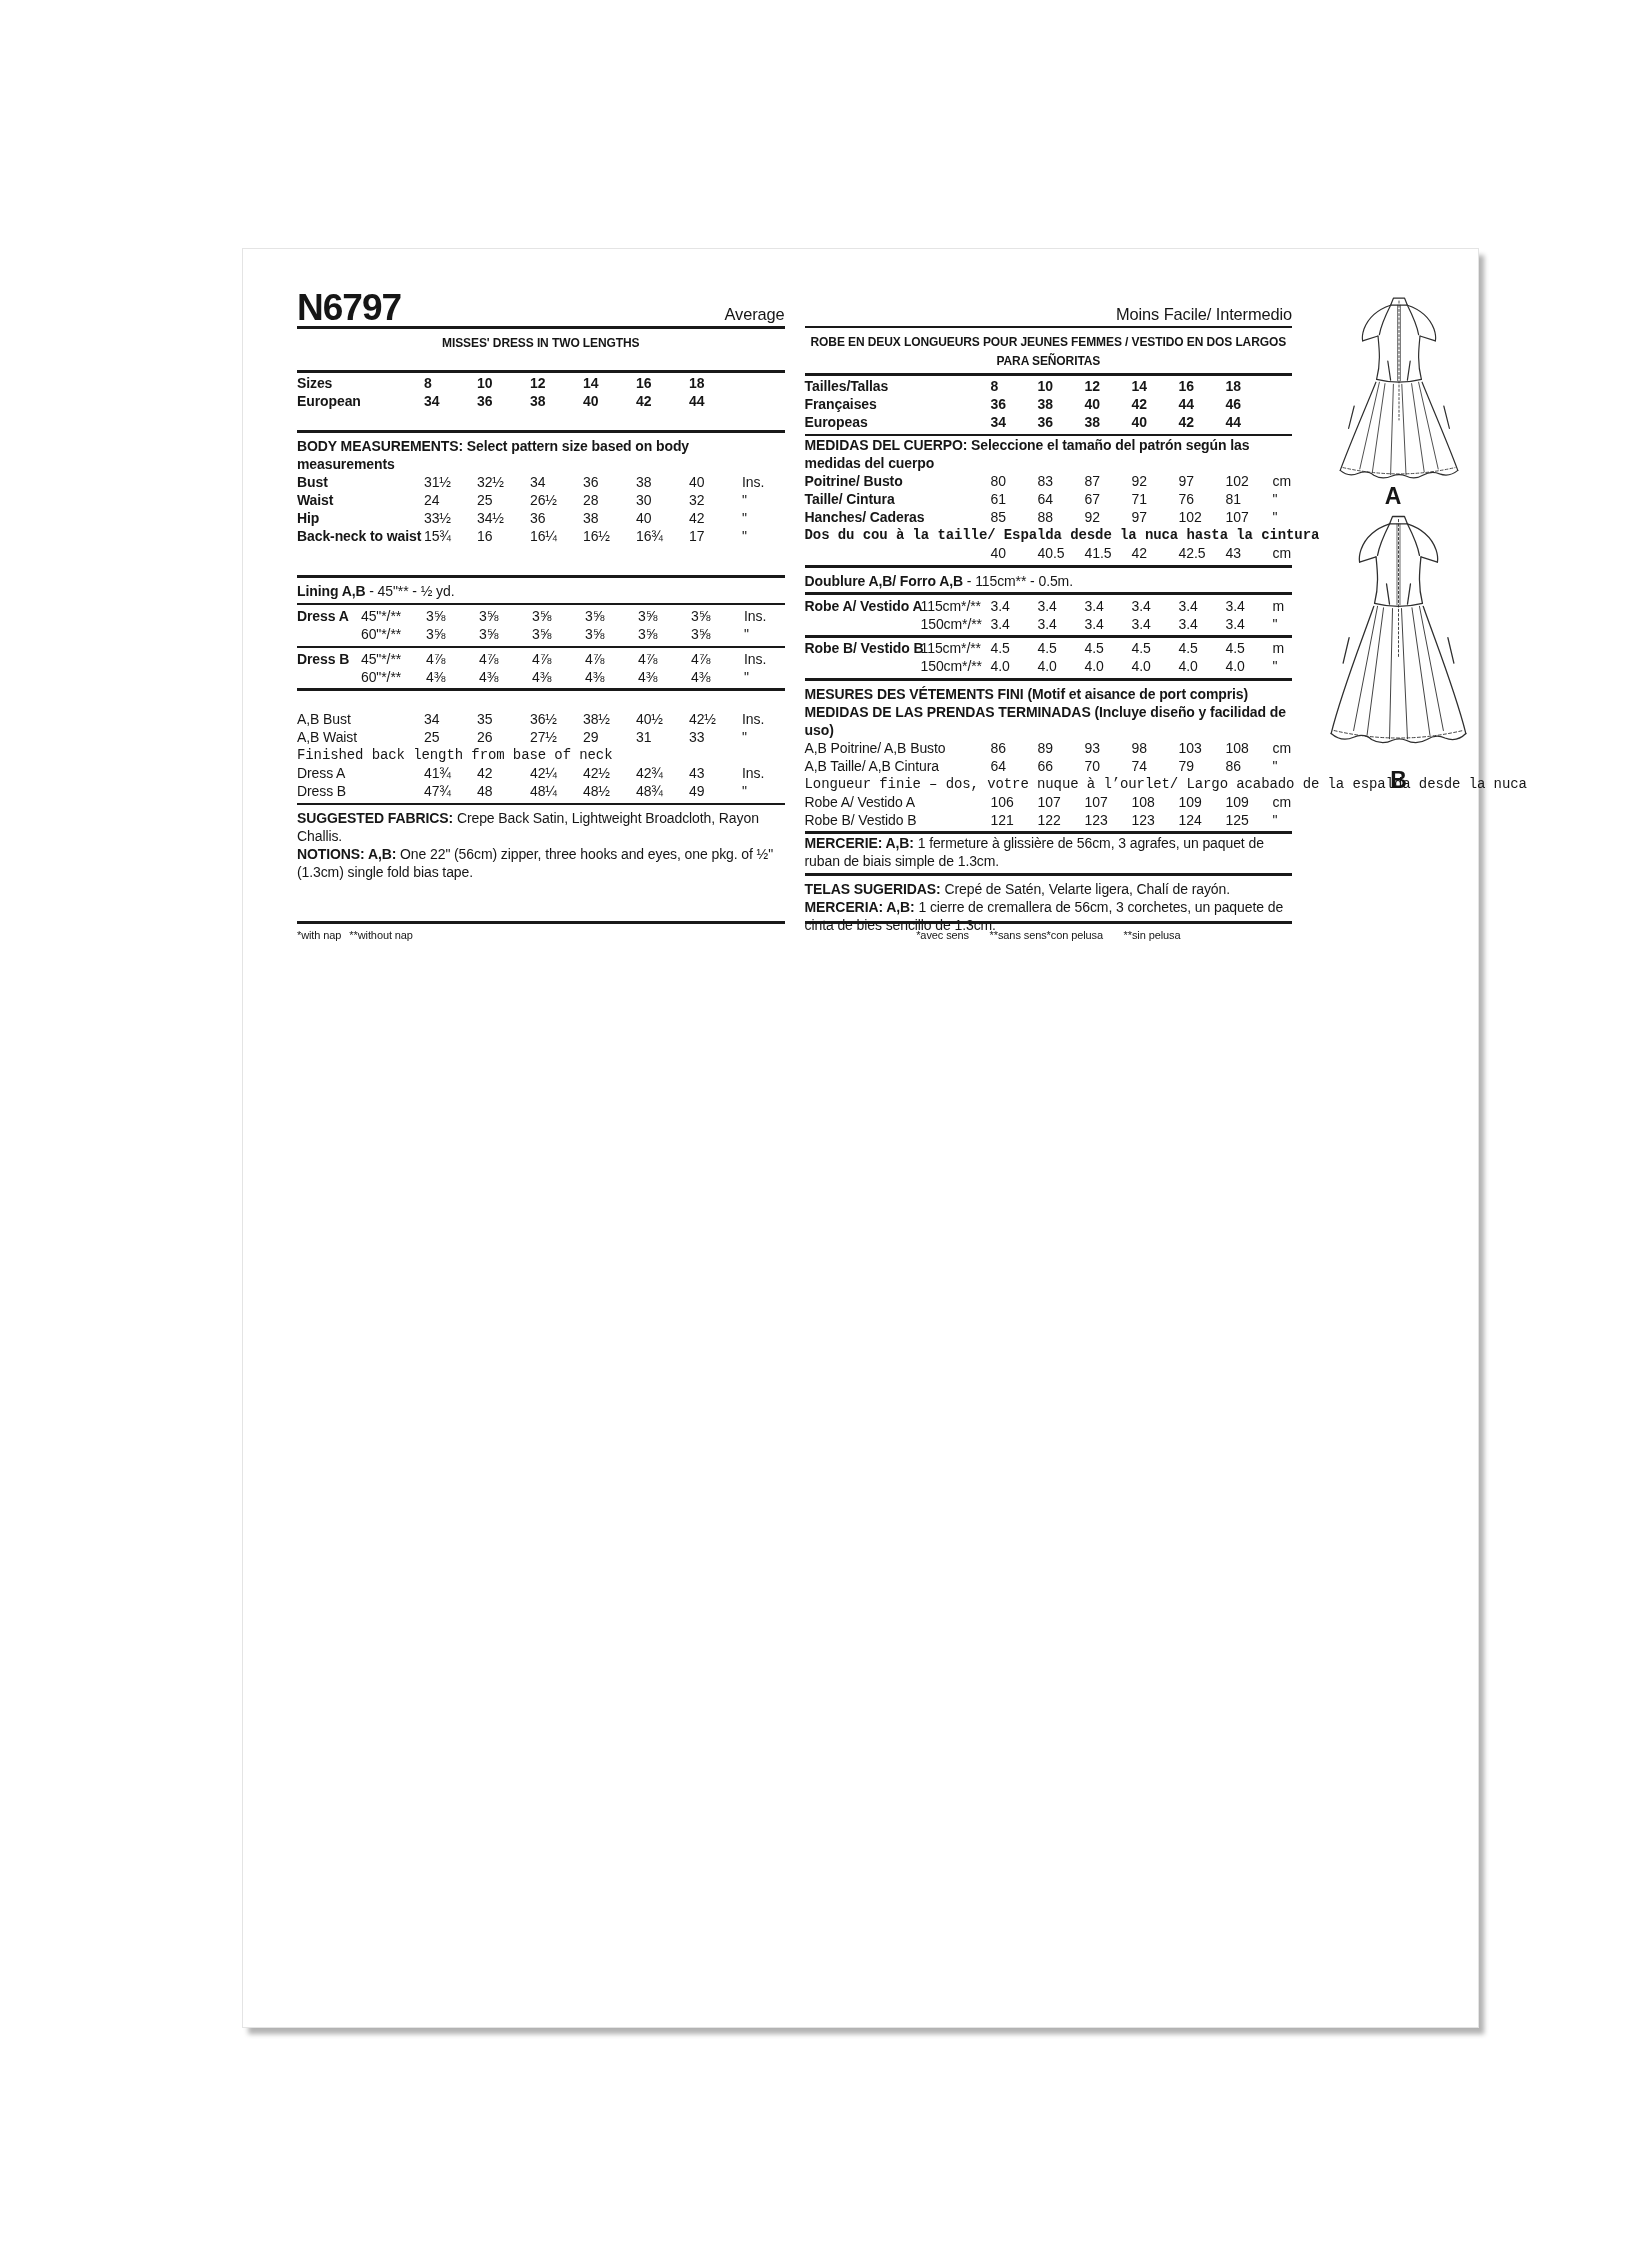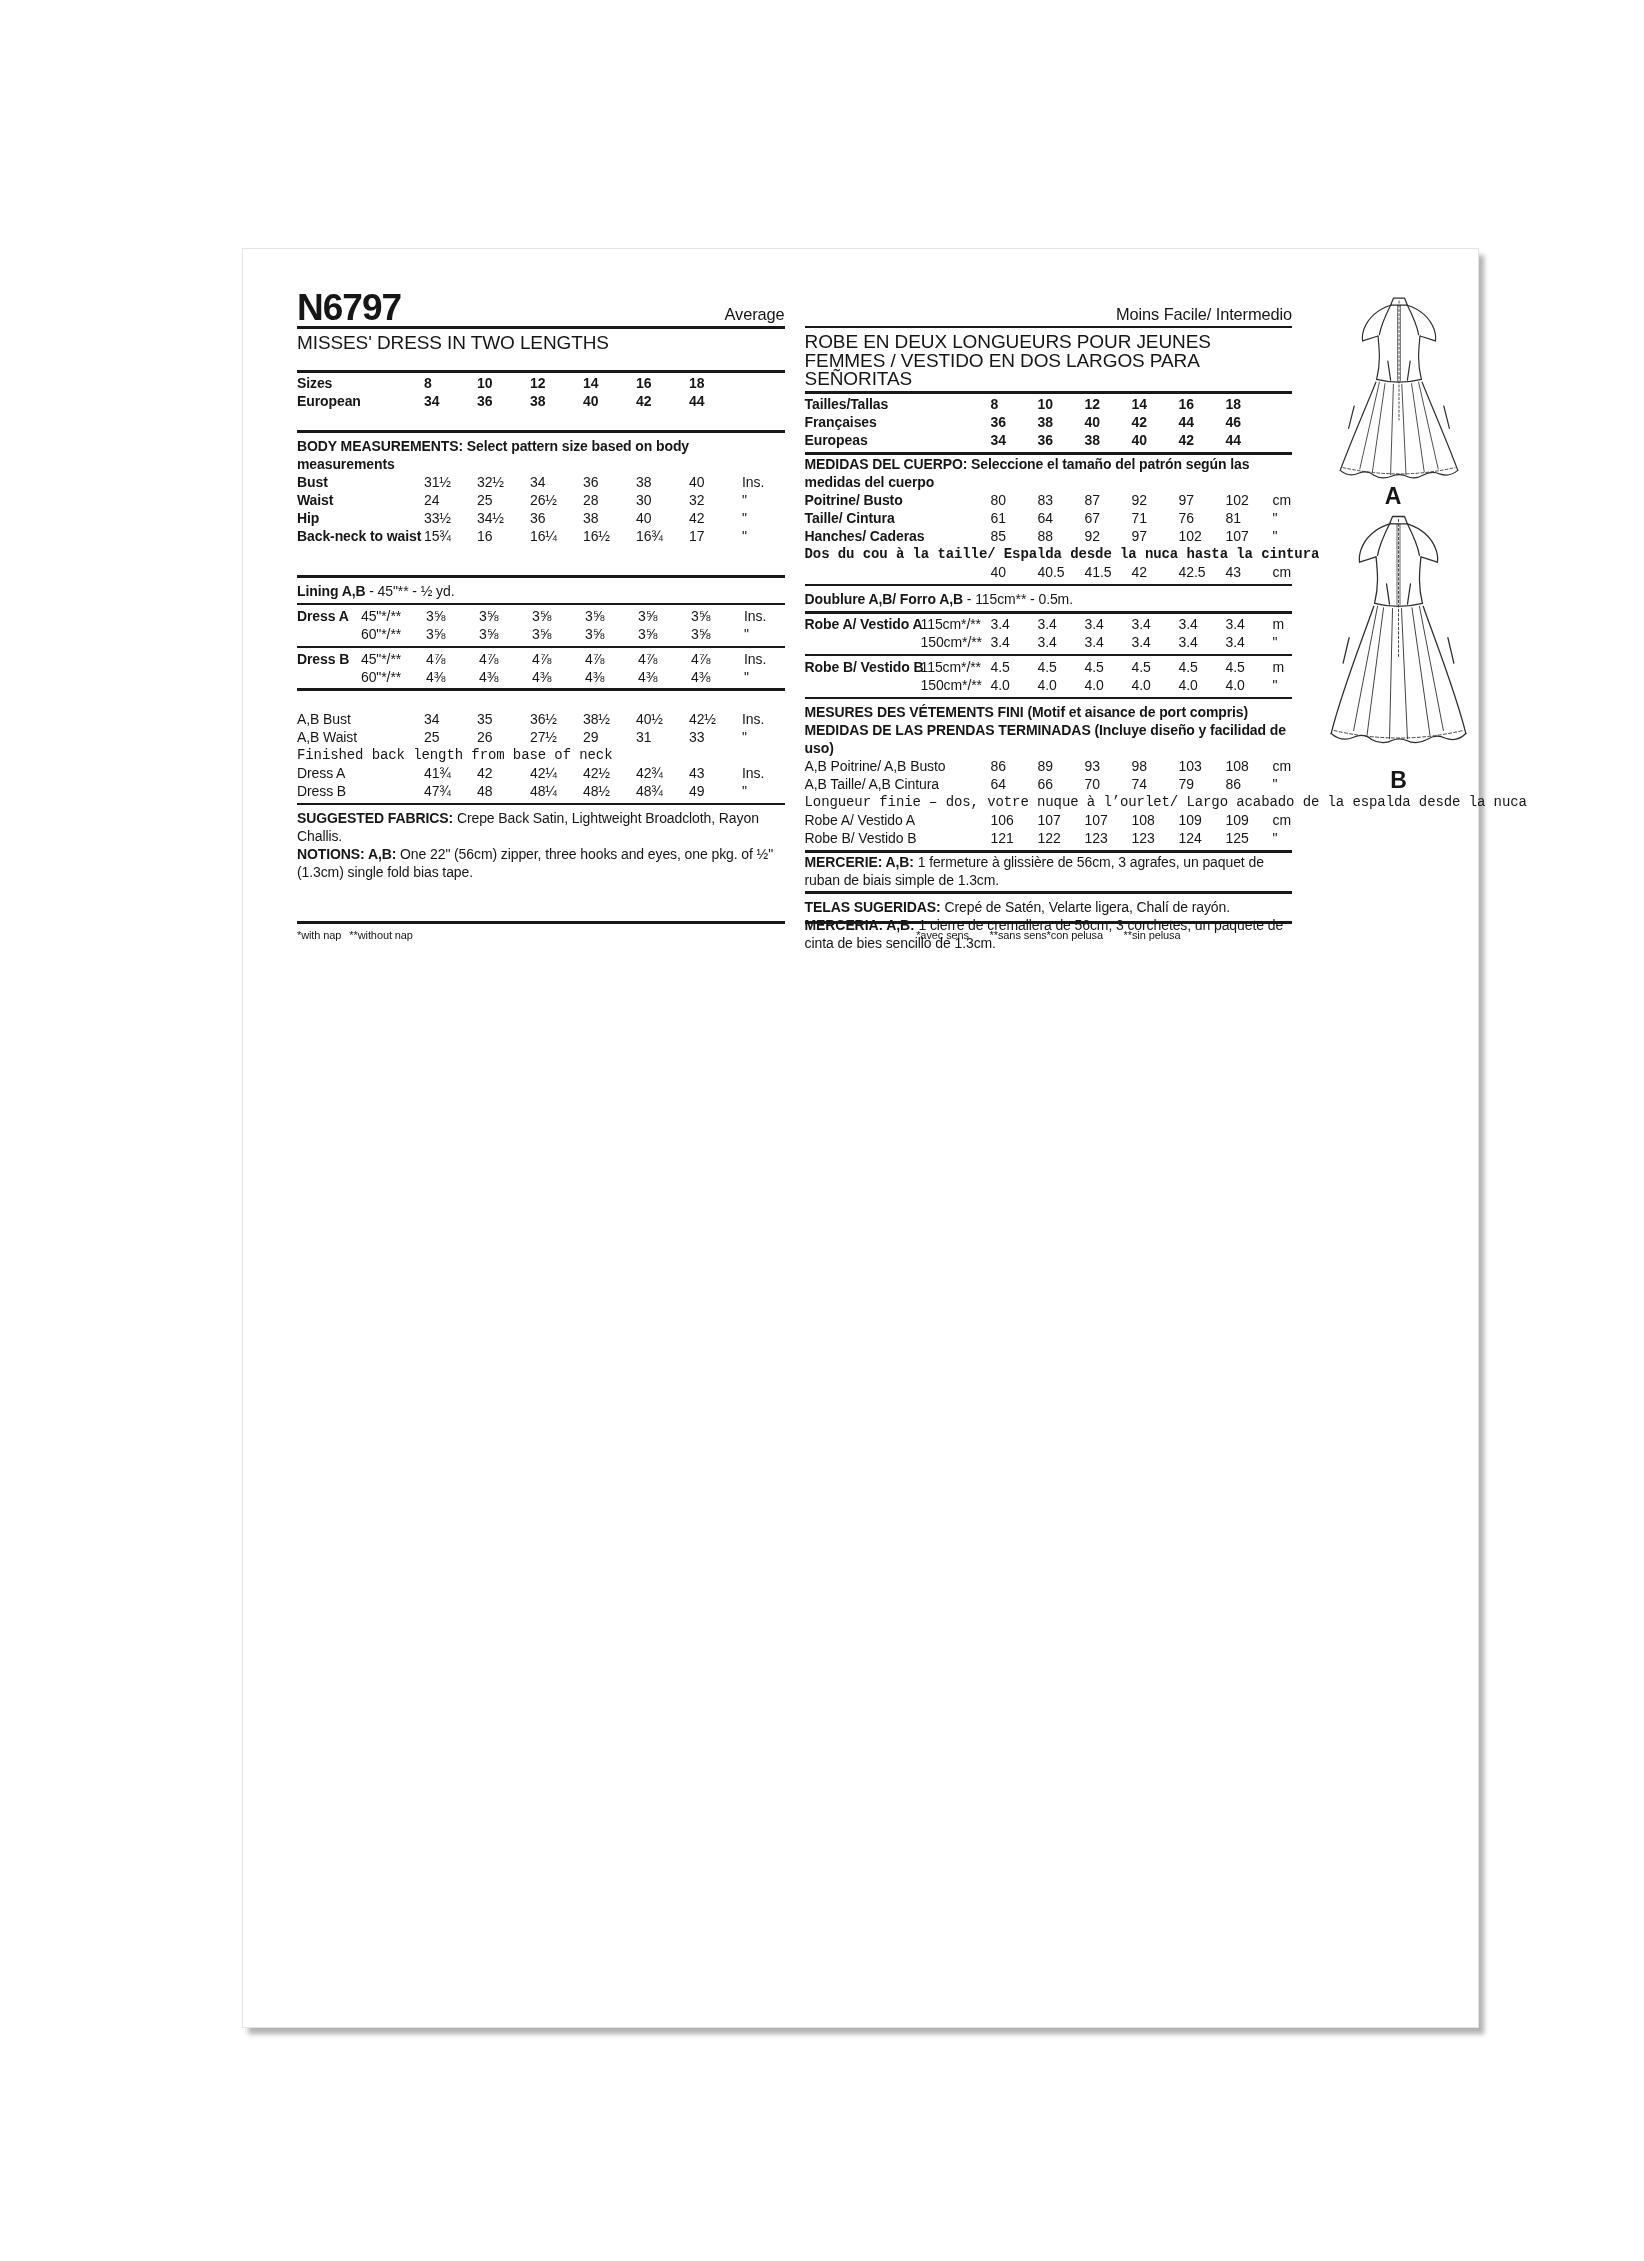--- a/index.html
+++ b/index.html
@@ -19,21 +19,21 @@
   .col-right{width:488px;margin-left:20px;}
   .col-art{width:159px;margin-left:27px;position:relative;height:685px;}
 
   .h-row{height:30px;display:flex;justify-content:space-between;align-items:flex-end;}
   .h-sku{font-size:37px;font-weight:700;letter-spacing:-1px;line-height:30px;}
   .h-diff{font-size:16.4px;line-height:18px;letter-spacing:-0.1px;}
 
   .rule{height:2.7px;background:#191919;margin-top:2.7px;}
   .rule-thick{height:3.4px;}
 
-  .title{font-size:19px;font-weight:400;line-height:18.5px;letter-spacing:-0.1px;margin-top:4.8px;}
+  .title{font-size:12px;font-weight:700;line-height:18.5px;letter-spacing:-0.1px;margin-top:4.8px;text-align:center;}
 
   .note{font-size:14px;line-height:18px;letter-spacing:-0.1px;margin:0;}
   .lead{font-weight:700;}
   .mt6{margin-top:4.1px;}
 
   .trow{display:grid;font-size:14px;line-height:18px;letter-spacing:-0.1px;}
   .tcell{white-space:pre;}
   .bold{font-weight:700;}
   .span-all{grid-column:1/-1;font-family:Liberation Mono, monospace;}
   .tbl-a .trow{grid-template-columns:127px repeat(6,53px) 1fr;}

